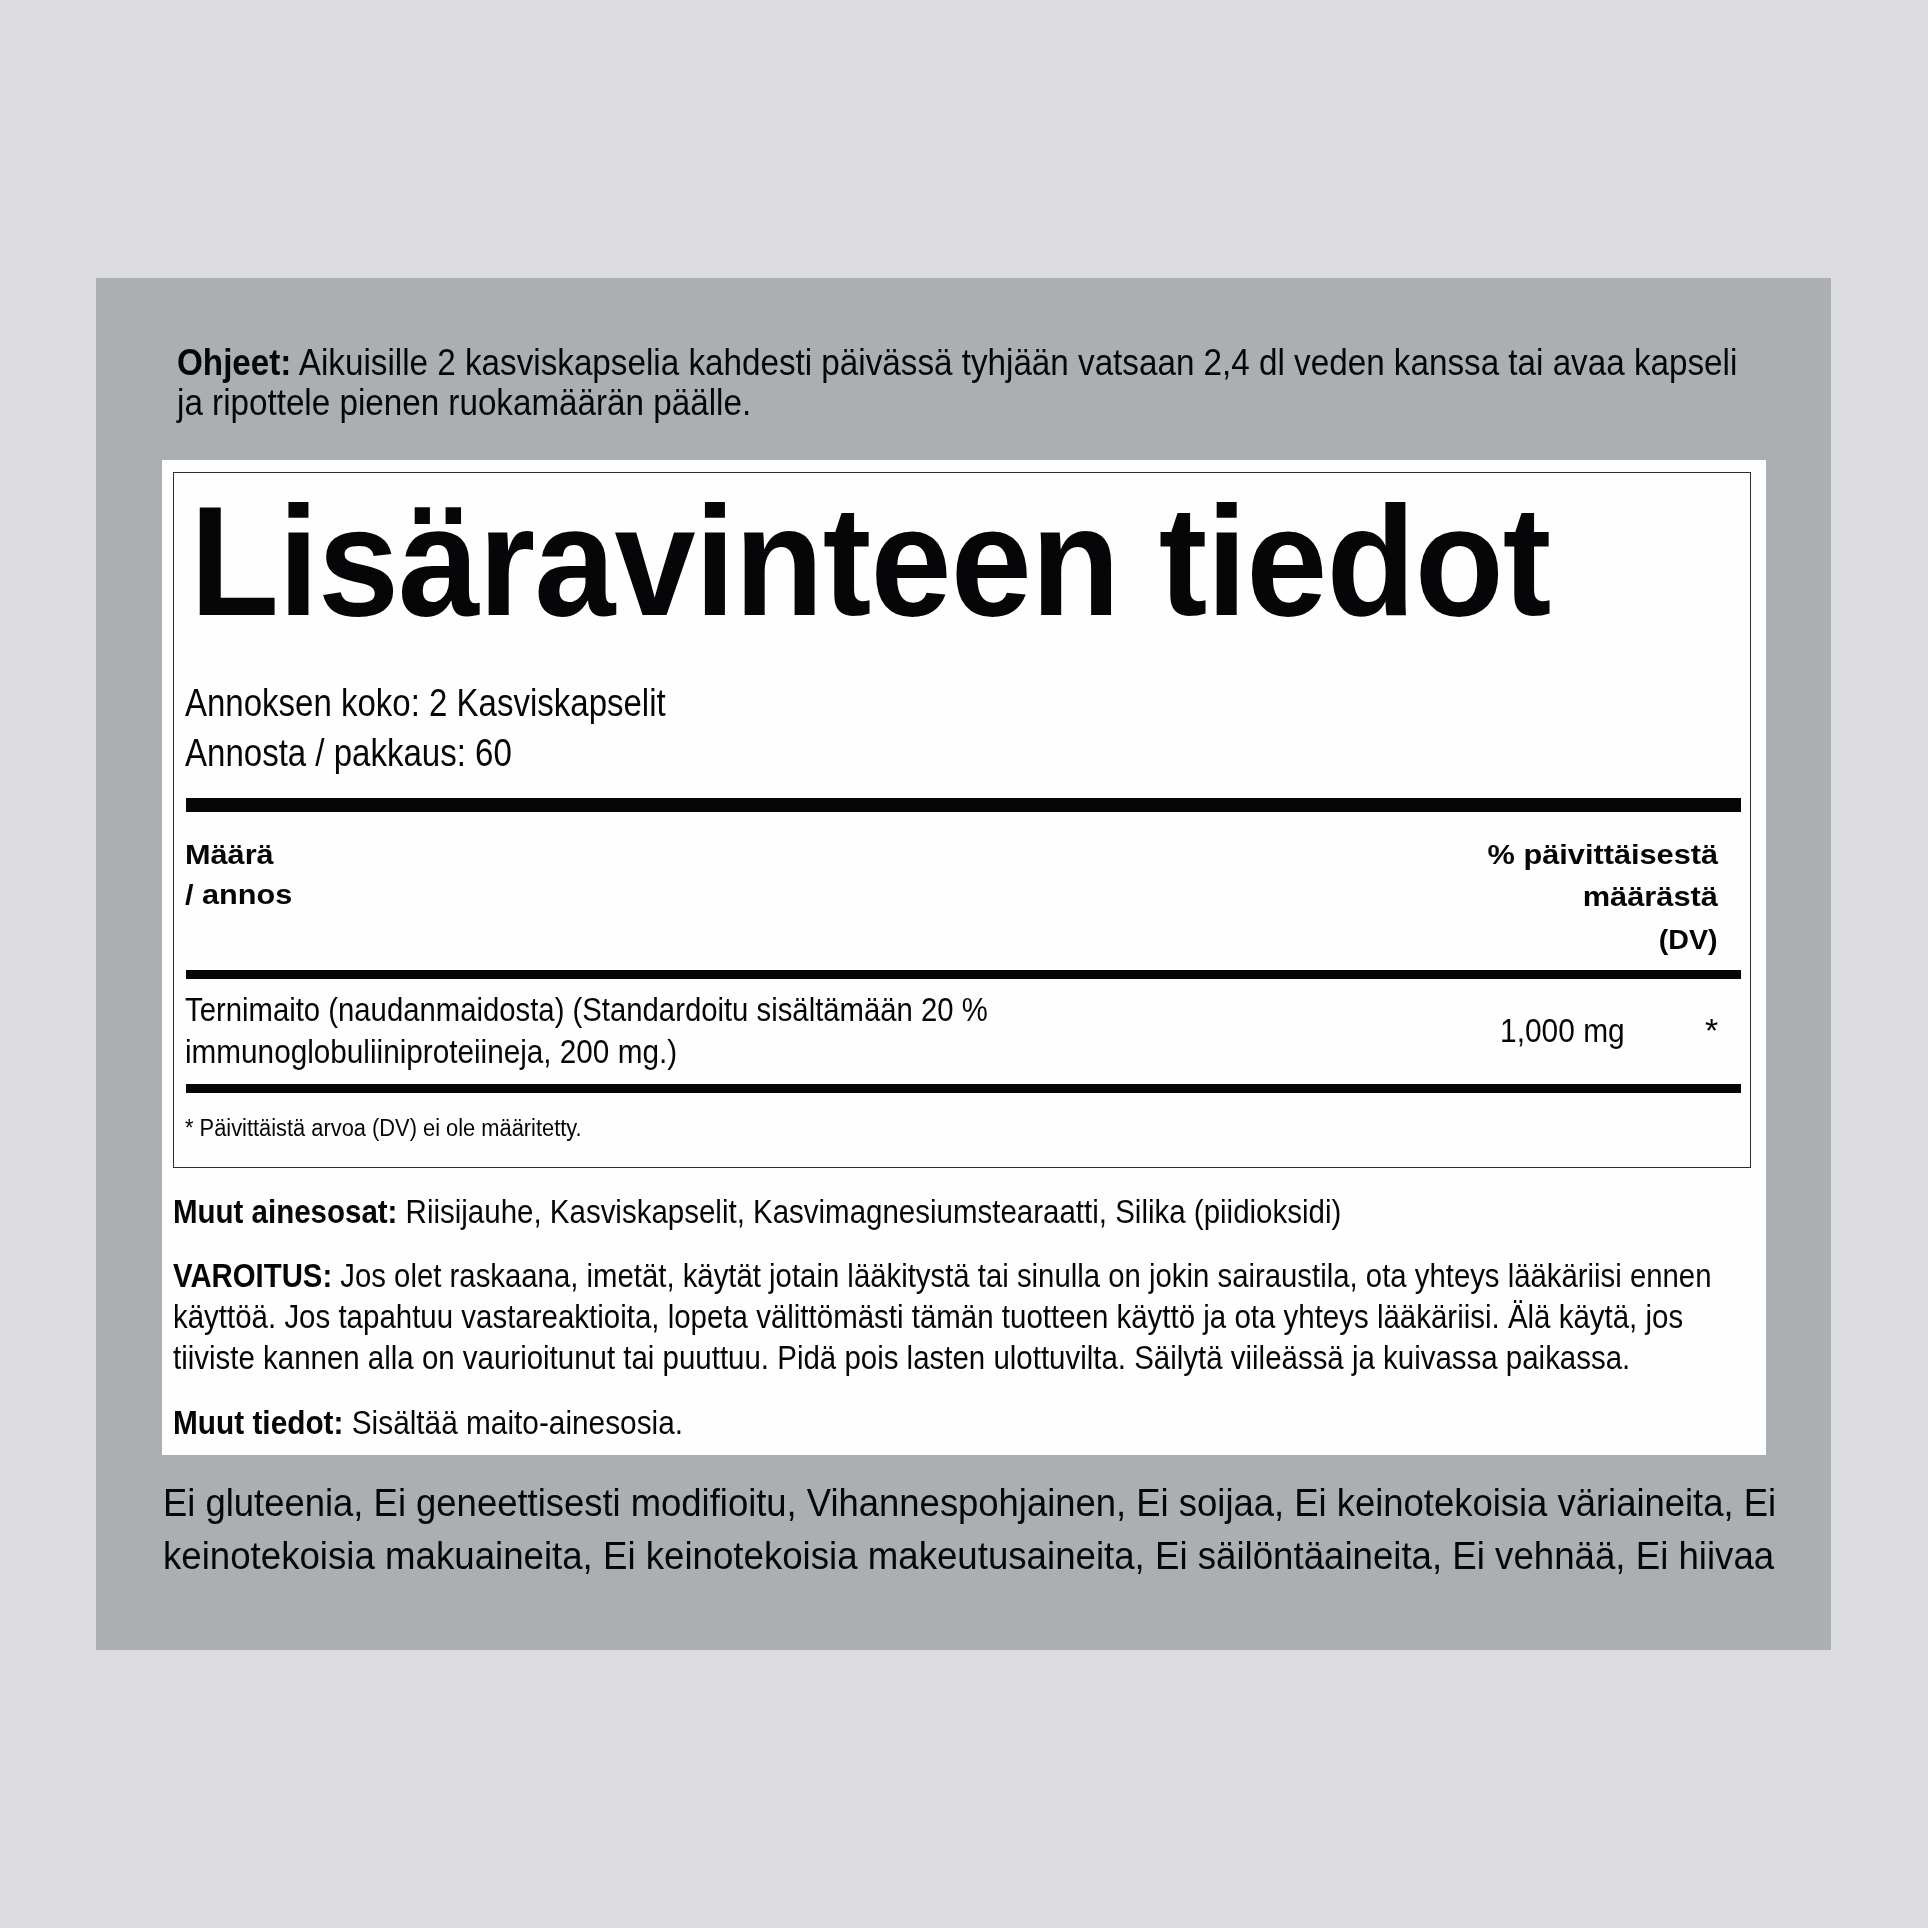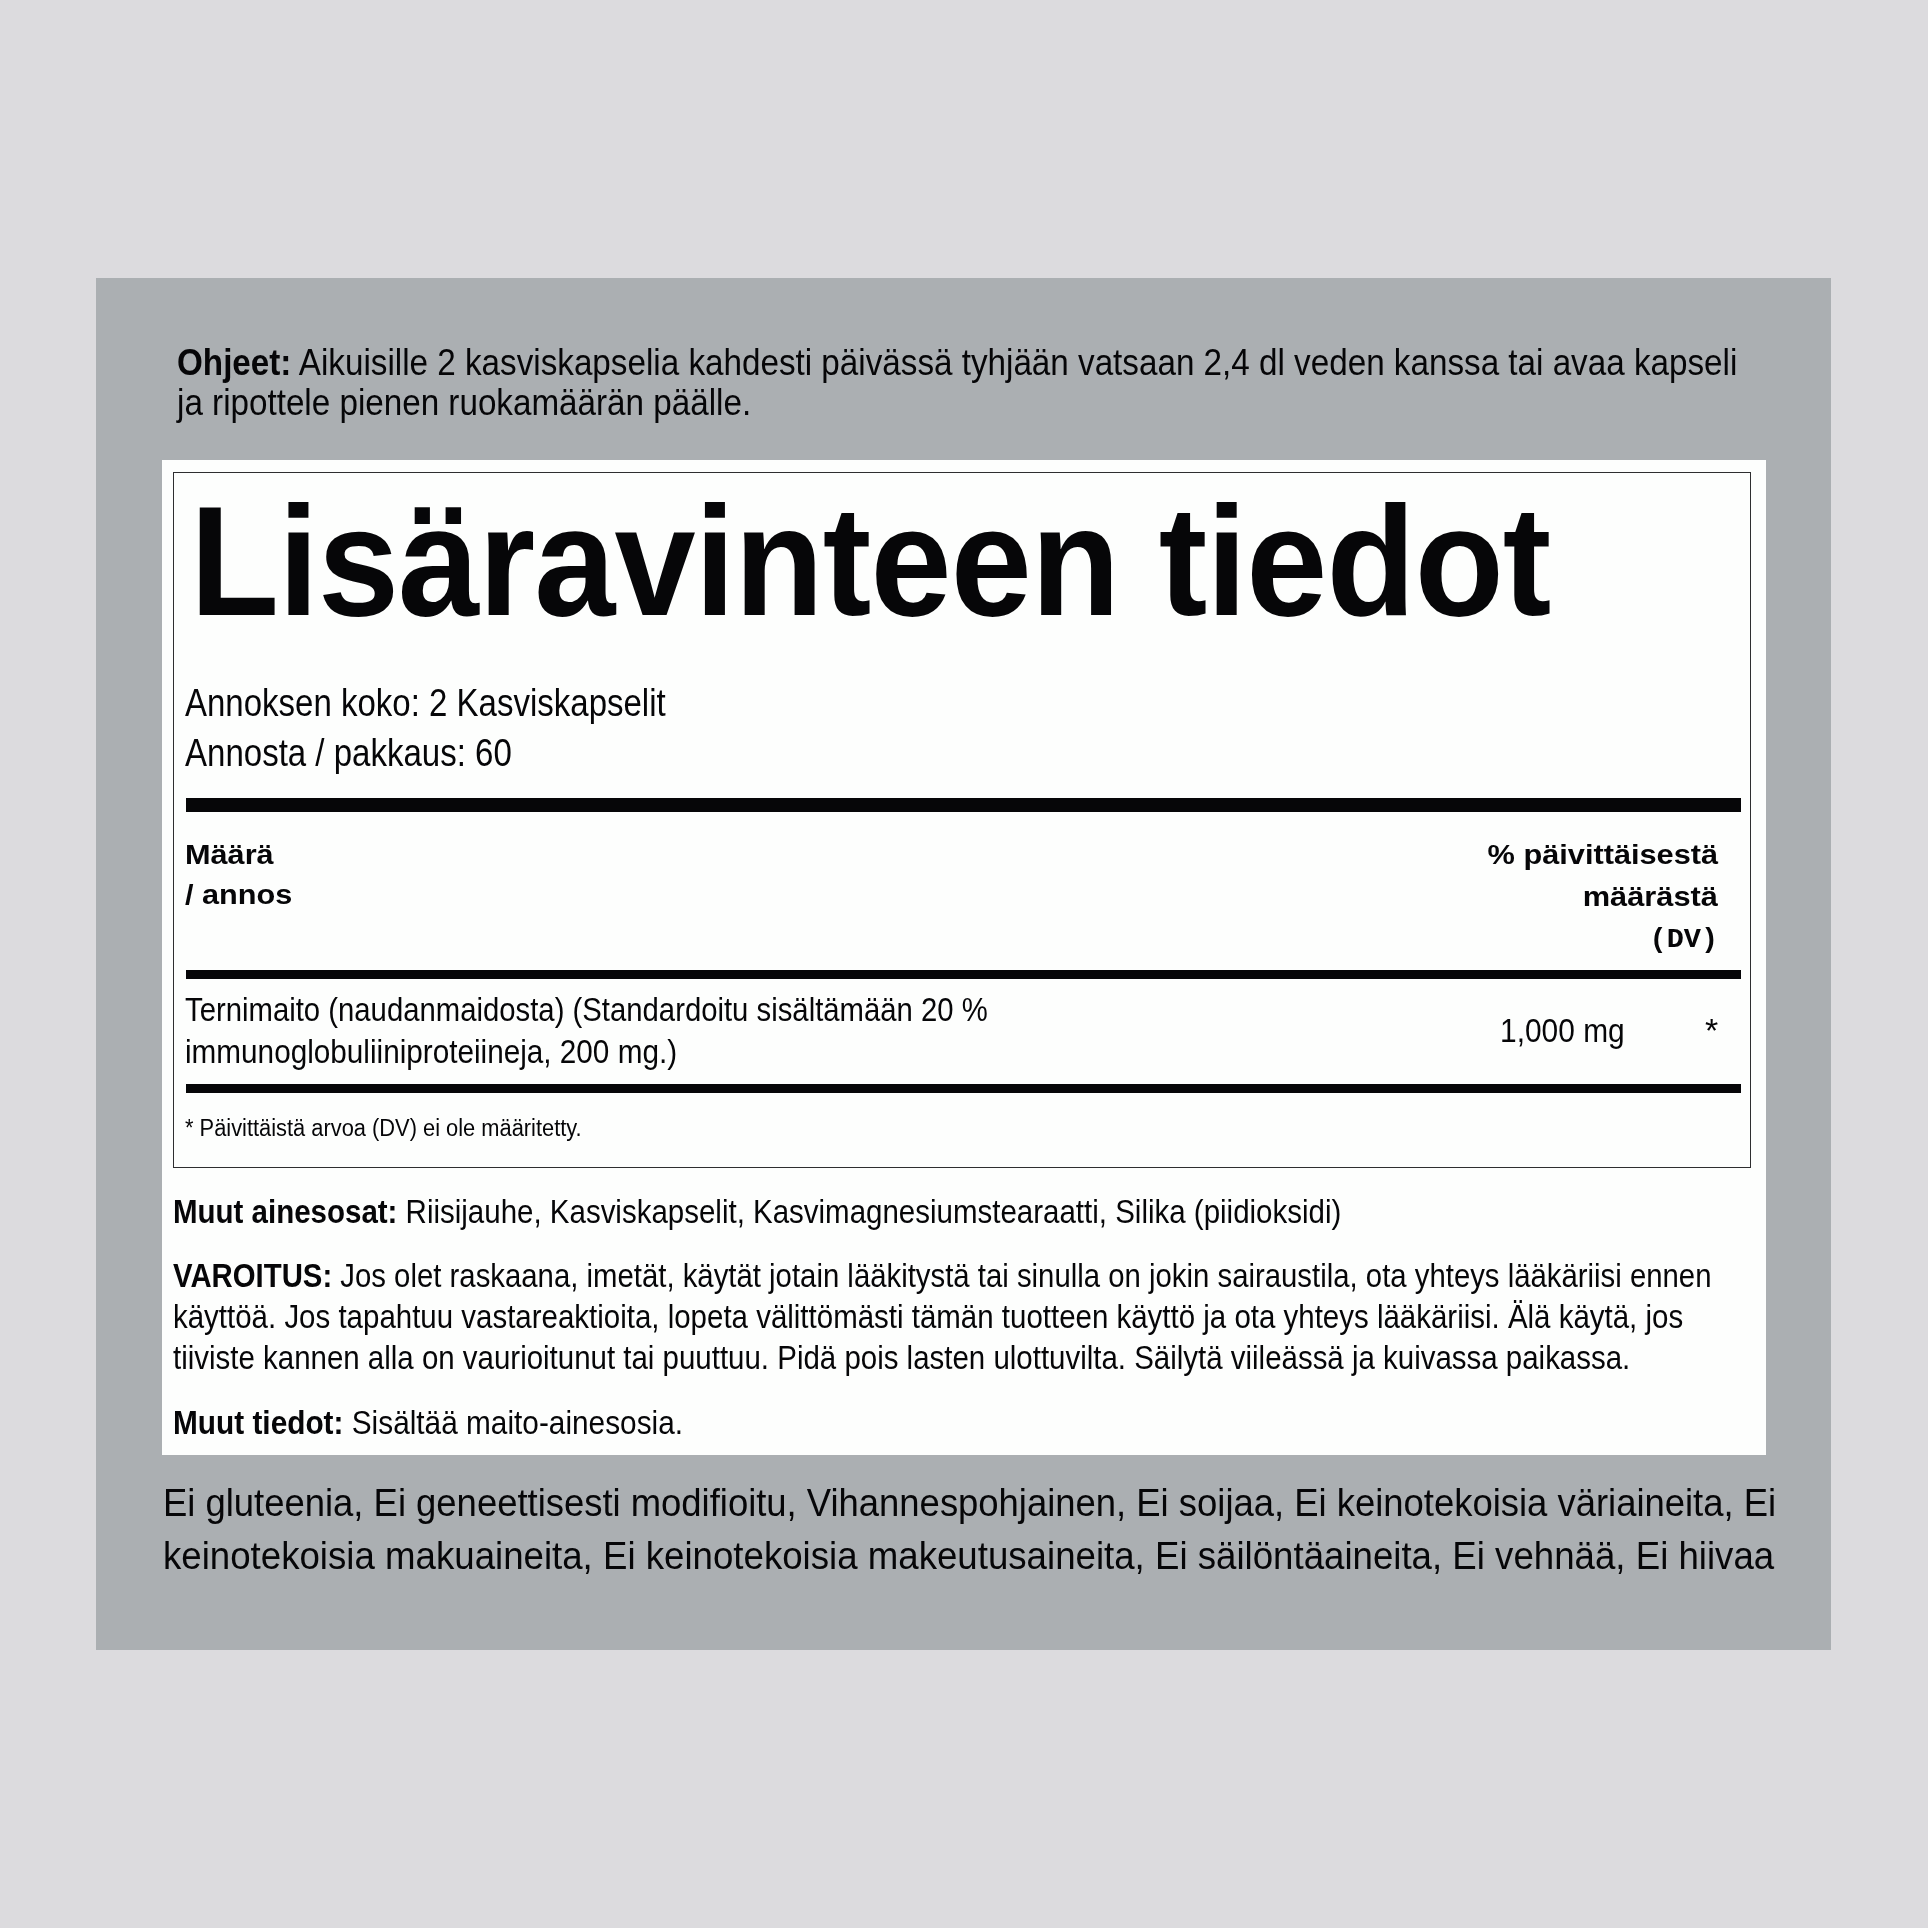--- a/index.html
+++ b/index.html
@@ -45,21 +45,21 @@
 <div class="ln body40" style="left: 185px; top: 684px; transform: scaleX(0.8686);">Annoksen koko: 2 Kasviskapselit</div>
 <div class="ln body40" style="left: 185px; top: 734px; transform: scaleX(0.869064);">Annosta / pakkaus: 60</div>
 
 <div class="rule" style="left:186px; top:798px; width:1555px; height:14px;"></div>
 
 <div class="ln hdr30" style="left: 185px; top: 841px; transform: scaleX(1.0955);">Määrä</div>
 <div class="ln hdr30" style="left: 185px; top: 881px; transform: scaleX(1.09508);">/ annos</div>
 
 <div class="ln hdr30 right" style="right: 210px; top: 841px; transform: scaleX(1.09724);">% päivittäisestä</div>
 <div class="ln hdr30 right" style="right: 210px; top: 883px; transform: scaleX(1.10044);">määrästä</div>
-<div class="ln hdr30 right" style="right: 210px; top: 926px; transform: scaleX(1.02179); font-family: Liberation Mono, monospace;">(DV)</div>
+<div class="ln hdr30 right" style="right: 210px; top: 926px; transform: scaleX(1.02179);">(DV)</div>
 
 <div class="rule" style="left:186px; top:970px; width:1555px; height:8.5px;"></div>
 
 <div>
   <div class="ln body36" style="left: 185px; top: 992px; transform: scaleX(0.861591);">Ternimaito (naudanmaidosta) (Standardoitu sisältämään 20 %</div>
   <div class="ln body36" style="left: 185px; top: 1034px; transform: scaleX(0.87368);">immunoglobuliiniproteiineja, 200 mg.)</div>
   <div class="ln body36" style="left: 1500px; top: 1013px; transform: scaleX(0.879359);">1,000 mg</div>
   <div class="ln body36" style="left:1705px; top:1013px;">*</div>
 </div>
 

